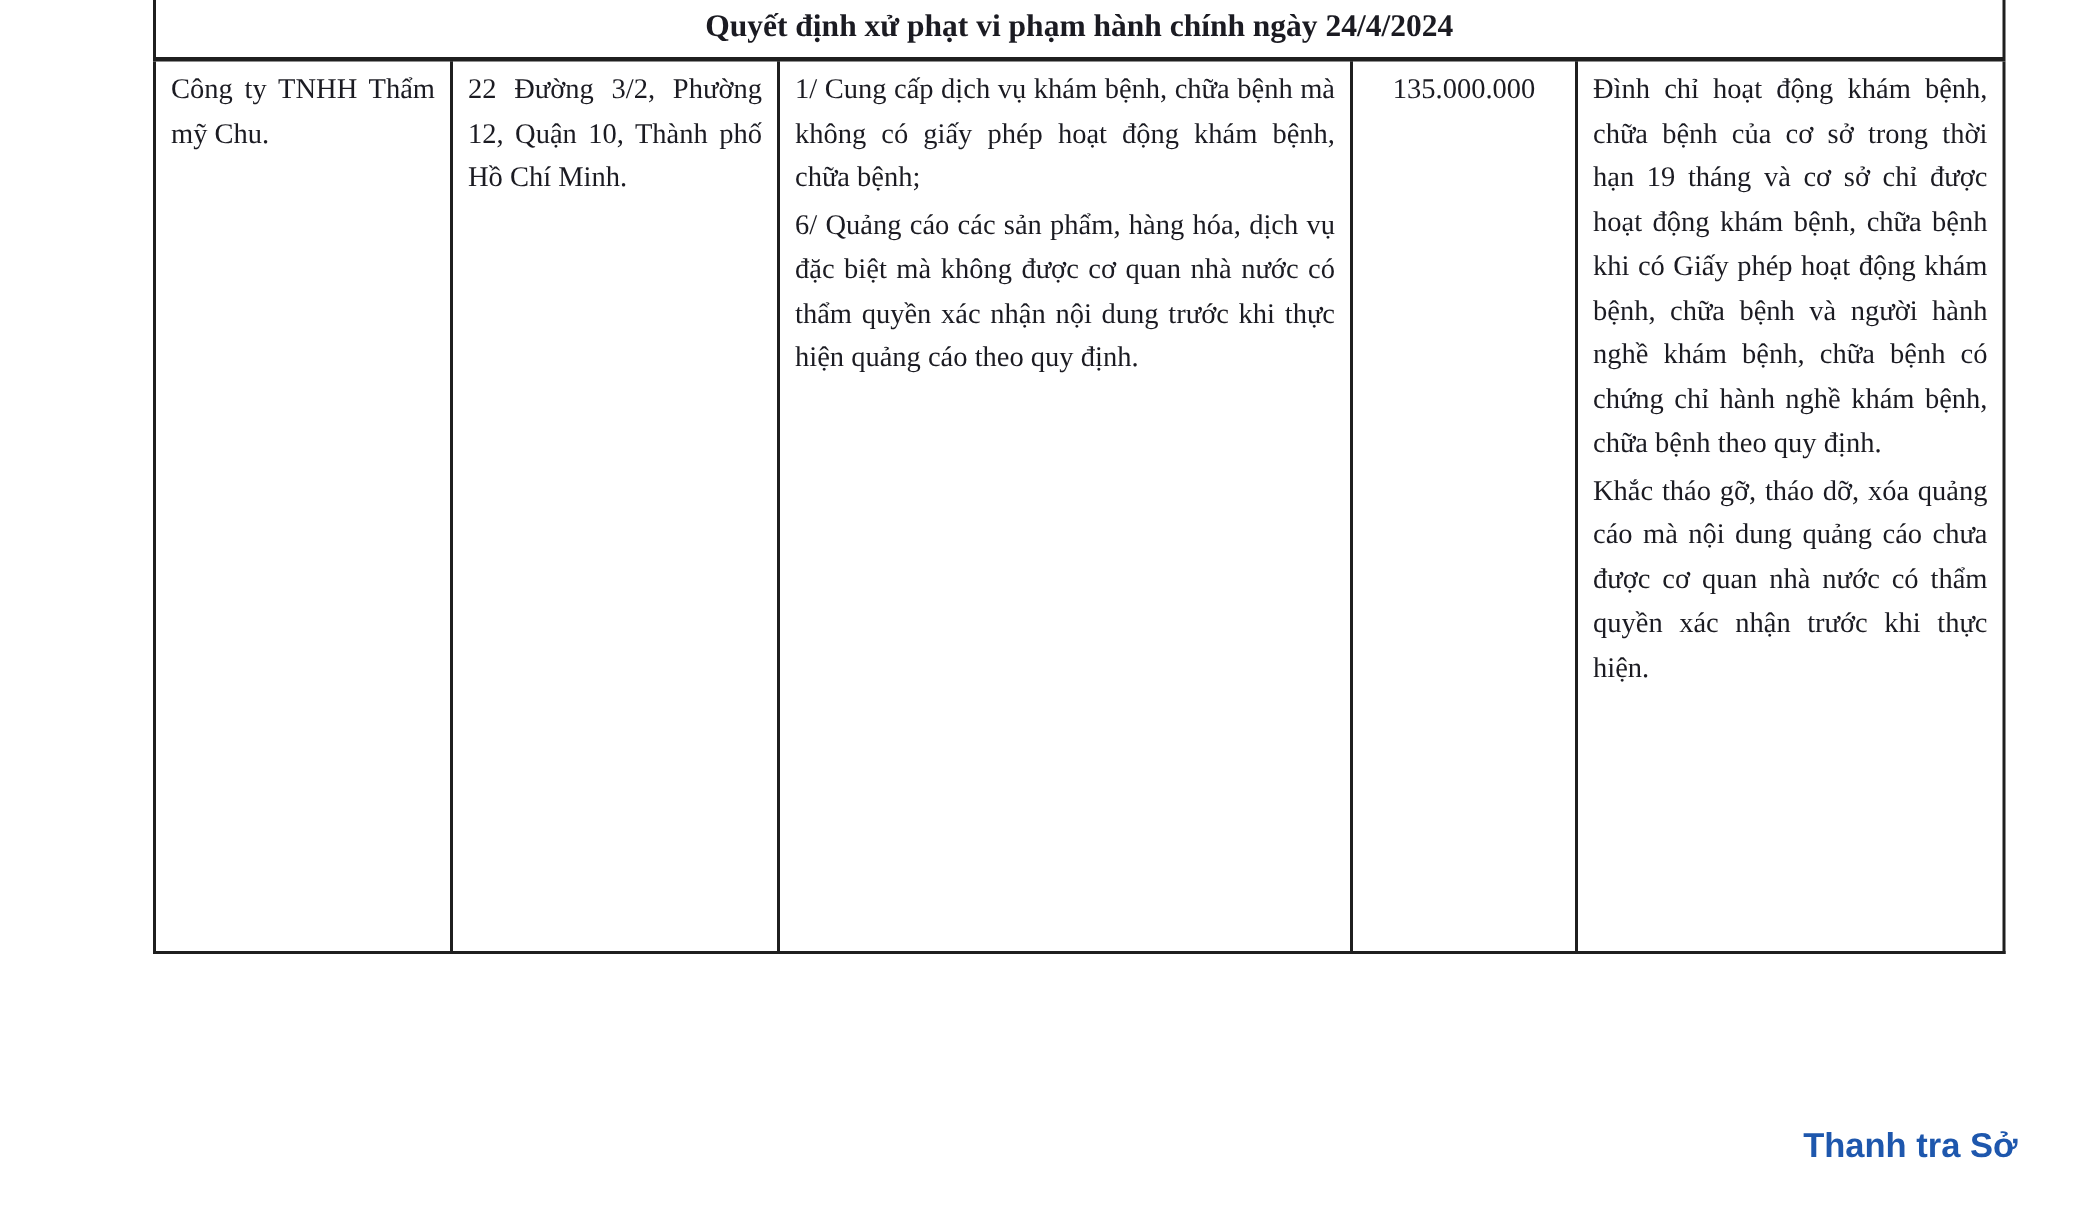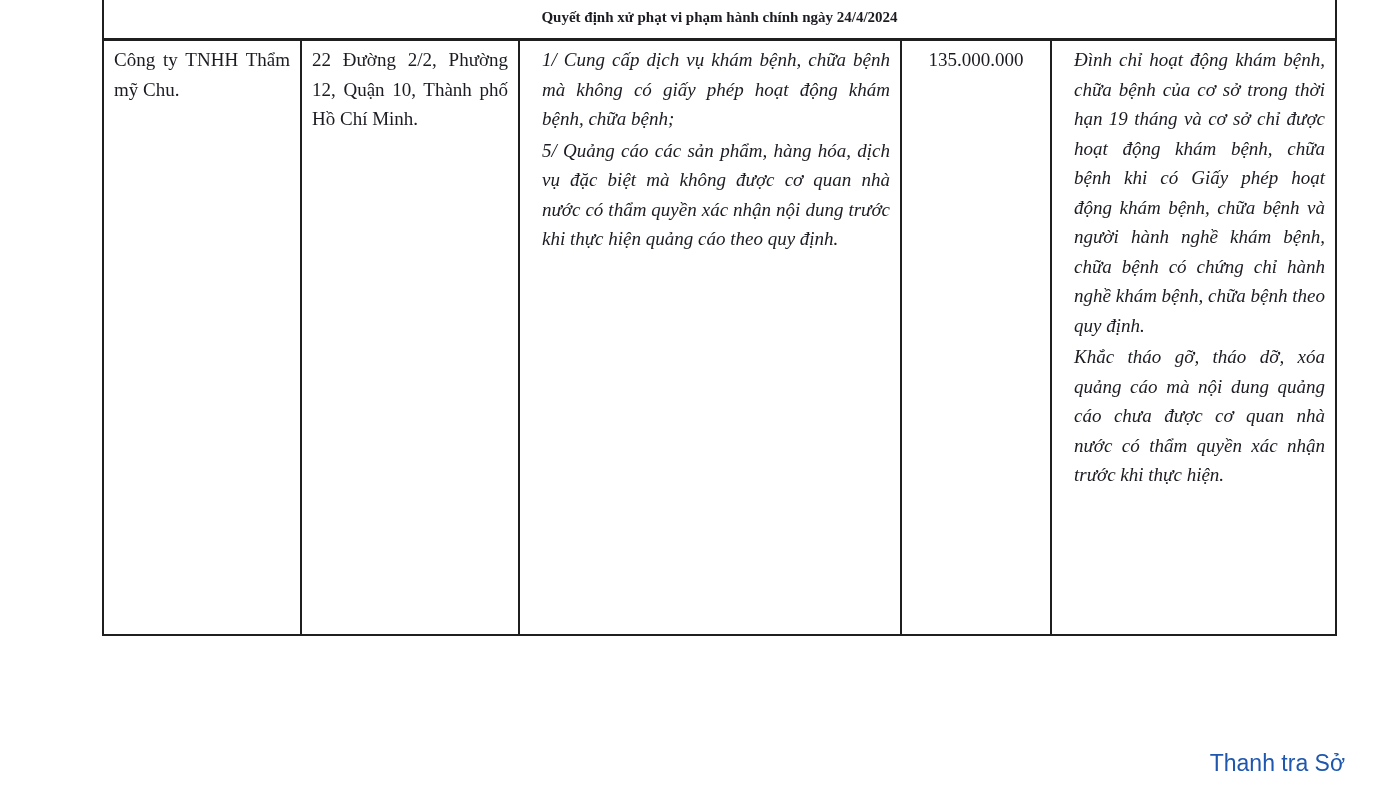--- a/index.html
+++ b/index.html
@@ -30,21 +30,21 @@
     vertical-align: top;
     overflow: hidden;
   }
   .title-cell {
     border-top: none !important;
     border-bottom: 3px solid #1f1f1f !important;
     height: 34px;
     text-align: center;
     vertical-align: middle !important;
     font-weight: bold;
-    font-size: 15px;
+    font-size: 21px;
     padding: 0 4px 4px 4px;
     margin-left: 32px;
   }
   .header-row th {
     height: 92px;
     vertical-align: middle;
     text-align: center;
     font-weight: bold;
     font-size: 19px;
     line-height: 27px;
@@ -62,31 +62,30 @@
     text-align: justify;
     padding: 4px 10px;
     border-bottom: 3px solid #1f1f1f;
     border-radius: 17px;
   }
   .data-row td.amount-cell {
     text-align: center;
     padding: 4px 0;
   }
   .data-row p {
-    margin: 0 0 2px 12px;
-    font-style: italic;
+    margin: 0 0 2px 0;
   }
   .signature {
     position: absolute;
     left: 102px;
     top: 750px;
     width: 1243px;
     text-align: right;
     font-family: "Liberation Sans", "DejaVu Sans", sans-serif;
-    font-weight: normal;
+    font-weight: bold;
     font-size: 23px;
     color: #1e57ad;
   }
 </style>
 </head>
 <body>
 
 <div class="page">
 
   <table class="penalty-table">
@@ -99,24 +98,24 @@
     </colgroup>
 
     <tbody>
         <tr>
       <td class="title-cell" colspan="5">Quyết định xử phạt vi phạm hành chính ngày 24/4/2024</td>
     </tr>
 
 
     <tr class="data-row">
       <td>Công ty TNHH Thẩm mỹ Chu.</td>
-      <td>22 Đường 2/2, Phường 12, Quận 10, Thành phố Hồ Chí Minh.</td>
+      <td>22 Đường 3/2, Phường 12, Quận 10, Thành phố Hồ Chí Minh.</td>
       <td>
         <p>1/  Cung cấp dịch vụ khám bệnh, chữa bệnh mà không có giấy phép hoạt động khám bệnh, chữa bệnh;</p>
-        <p>5/  Quảng cáo các sản phẩm, hàng hóa, dịch vụ đặc biệt mà không được cơ quan nhà nước có thẩm quyền xác nhận nội dung trước khi thực hiện quảng cáo theo quy định.</p>
+        <p>6/  Quảng cáo các sản phẩm, hàng hóa, dịch vụ đặc biệt mà không được cơ quan nhà nước có thẩm quyền xác nhận nội dung trước khi thực hiện quảng cáo theo quy định.</p>
       </td>
       <td class="amount-cell">135.000.000</td>
       <td>
         <p>Đình chỉ hoạt động khám bệnh, chữa bệnh của cơ sở trong thời hạn 19 tháng và cơ sở chỉ được hoạt động khám bệnh, chữa bệnh khi có Giấy phép hoạt động khám bệnh, chữa bệnh và người hành nghề khám bệnh, chữa bệnh có chứng chỉ hành nghề khám bệnh, chữa bệnh theo quy định.</p>
         <p>Khắc tháo gỡ, tháo dỡ, xóa quảng cáo mà nội dung quảng cáo chưa được cơ quan nhà nước có thẩm quyền xác nhận trước khi thực hiện.</p>
       </td>
     </tr>
   </tbody>
     </table>
 

